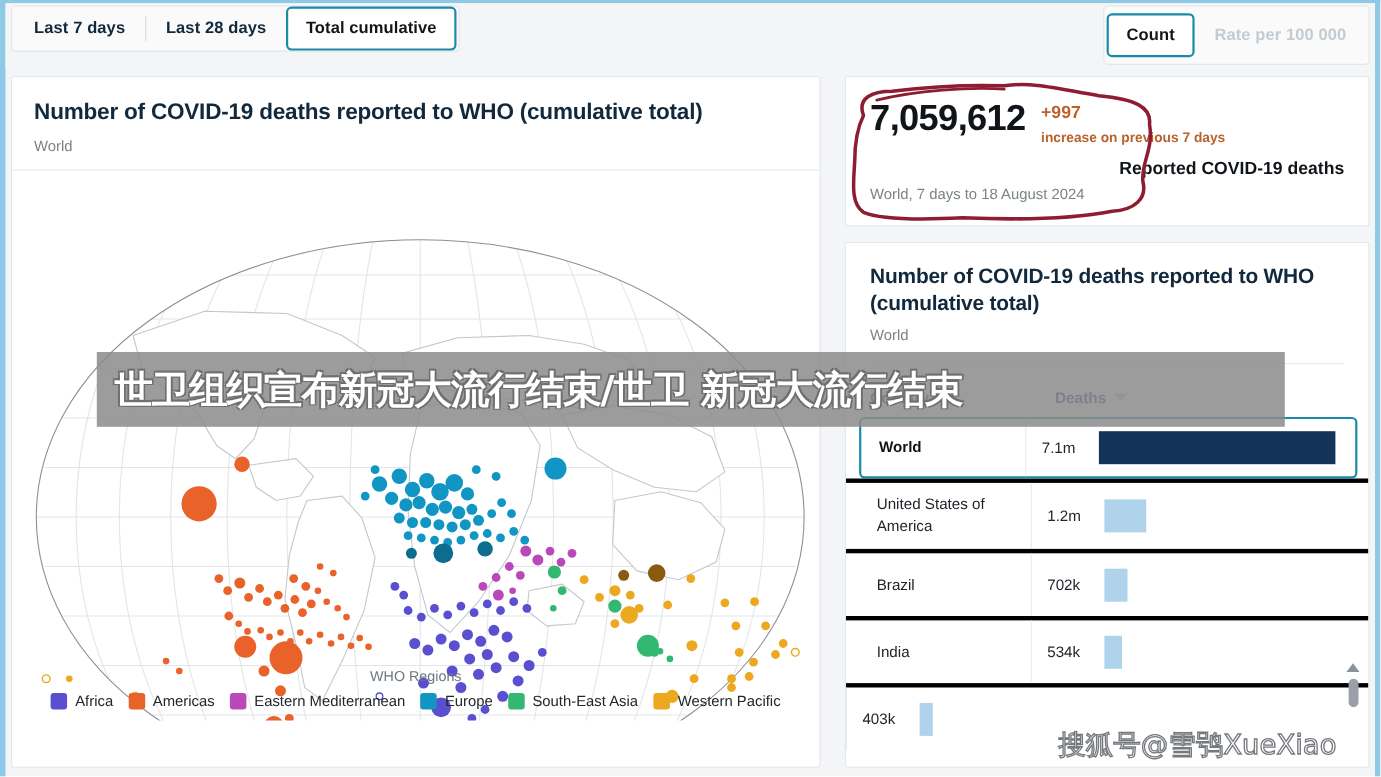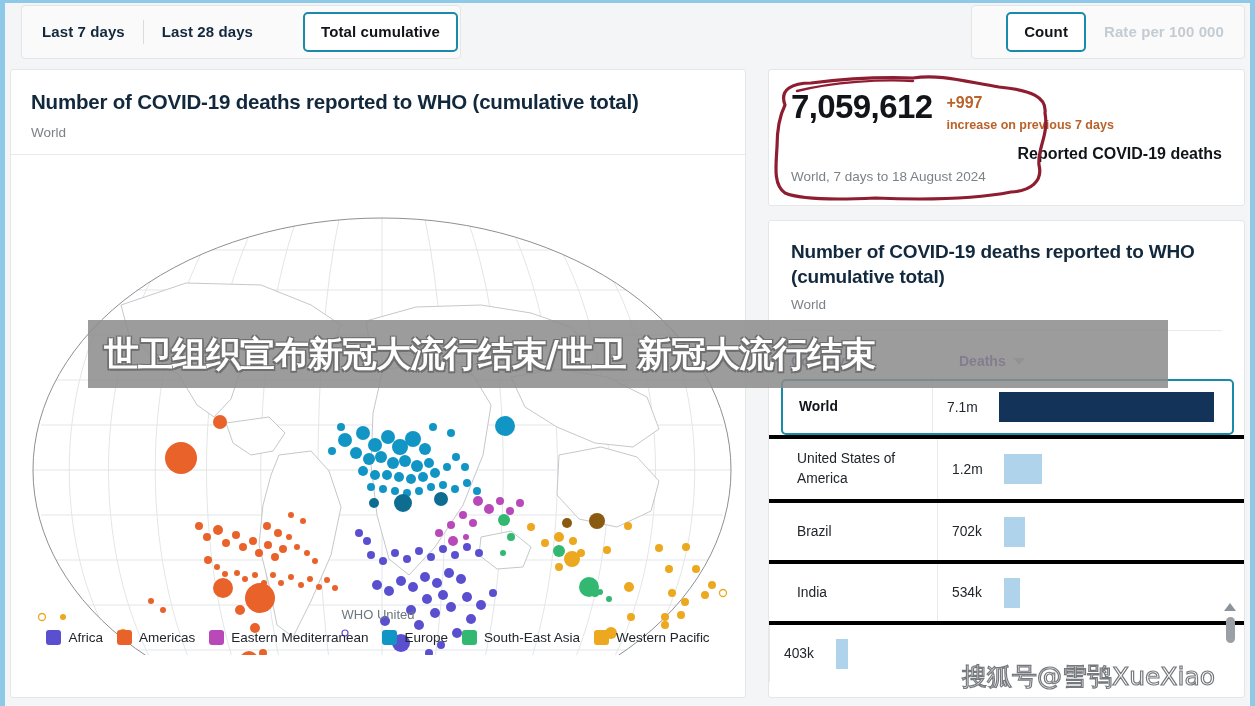--- a/index.html
+++ b/index.html
@@ -17,38 +17,38 @@
   .edge-l, .edge-r { position:absolute; top:0; bottom:0; width:5px; background:#8ecae8; }
   .edge-l { left:0; } .edge-r { right:0; }
   .edge-t { position:absolute; left:0; right:0; top:0; height:3px; background:#8ecae8; }
 
   
   .topbar {
     position:absolute; left:5px; top:3px; right:5px; height:58px;
     background:#f4f5f6;
   }
   .seg-left {
-    position:absolute; left:16px; top:2px;
-    height:54px; display:flex; align-items:center;
+    position:absolute; left:5px; top:2px;
+    height:42px; display:flex; align-items:center;
     background:#fafafa; border:1px solid #e3e5e6; border-radius:4px;
     padding:0 2px;
   }
   .seg-right {
     position:absolute; right:5px; top:2px;
     height:54px; display:flex; align-items:center;
     background:#fafafa; border:1px solid #e3e5e6; border-radius:4px;
     padding:4px 2px;
   }
   .seg-btn {
     font-size:15px; font-weight:700; color:#12283c;
     padding:9px 16px; border-radius:5px; border:2px solid transparent;
     background:transparent; white-space:nowrap; line-height:1.2;
     cursor:pointer; letter-spacing:.1px;
   }
-  .seg-btn.sel { background:#ffffff; border-color:#1a8aaa; color:#111418;margin-left:32px; }
+  .seg-btn.sel { background:#ffffff; border-color:#1a8aaa; color:#111418; }
   .seg-btn.dim { color:#c3ccd3; }
   .seg-div { width:1px; height:24px; background:#d9dde0; }
 
   
   .col-left {
     position:absolute; left:10px; top:69px; width:736px; height:629px;
     background:#ffffff; border:1px solid #e4e6e8; border-radius:3px;
   }
   .lc-head { padding:18px 20px 14px 20px; border-bottom:1px solid #e8eaec; }
   .lc-title {
@@ -407,21 +407,21 @@
             <circle cx="556" cy="368" r="5"></circle>
         </g>
         <g fill="none" stroke="#eca81e" stroke-width="1.3">
           <circle cx="31" cy="462" r="3.5"></circle>
             <circle cx="112" cy="478" r="3.5"></circle>
           <circle cx="712" cy="438" r="3.5"></circle>
         </g>
       </svg>
 
       <div class="legend">
-        <div class="legend-title">WHO United</div>
+        <div class="legend-title">WHO Regions</div>
         <div class="legend-row">
           <div class="legend-item">
             <span class="sw" style="background:#5a4fcf"></span>
             <span>Africa</span>
           </div>
           <div class="legend-item">
             <span class="sw" style="background:#e8622a"></span>
             <span>Americas</span>
           </div>
           <div class="legend-item">

